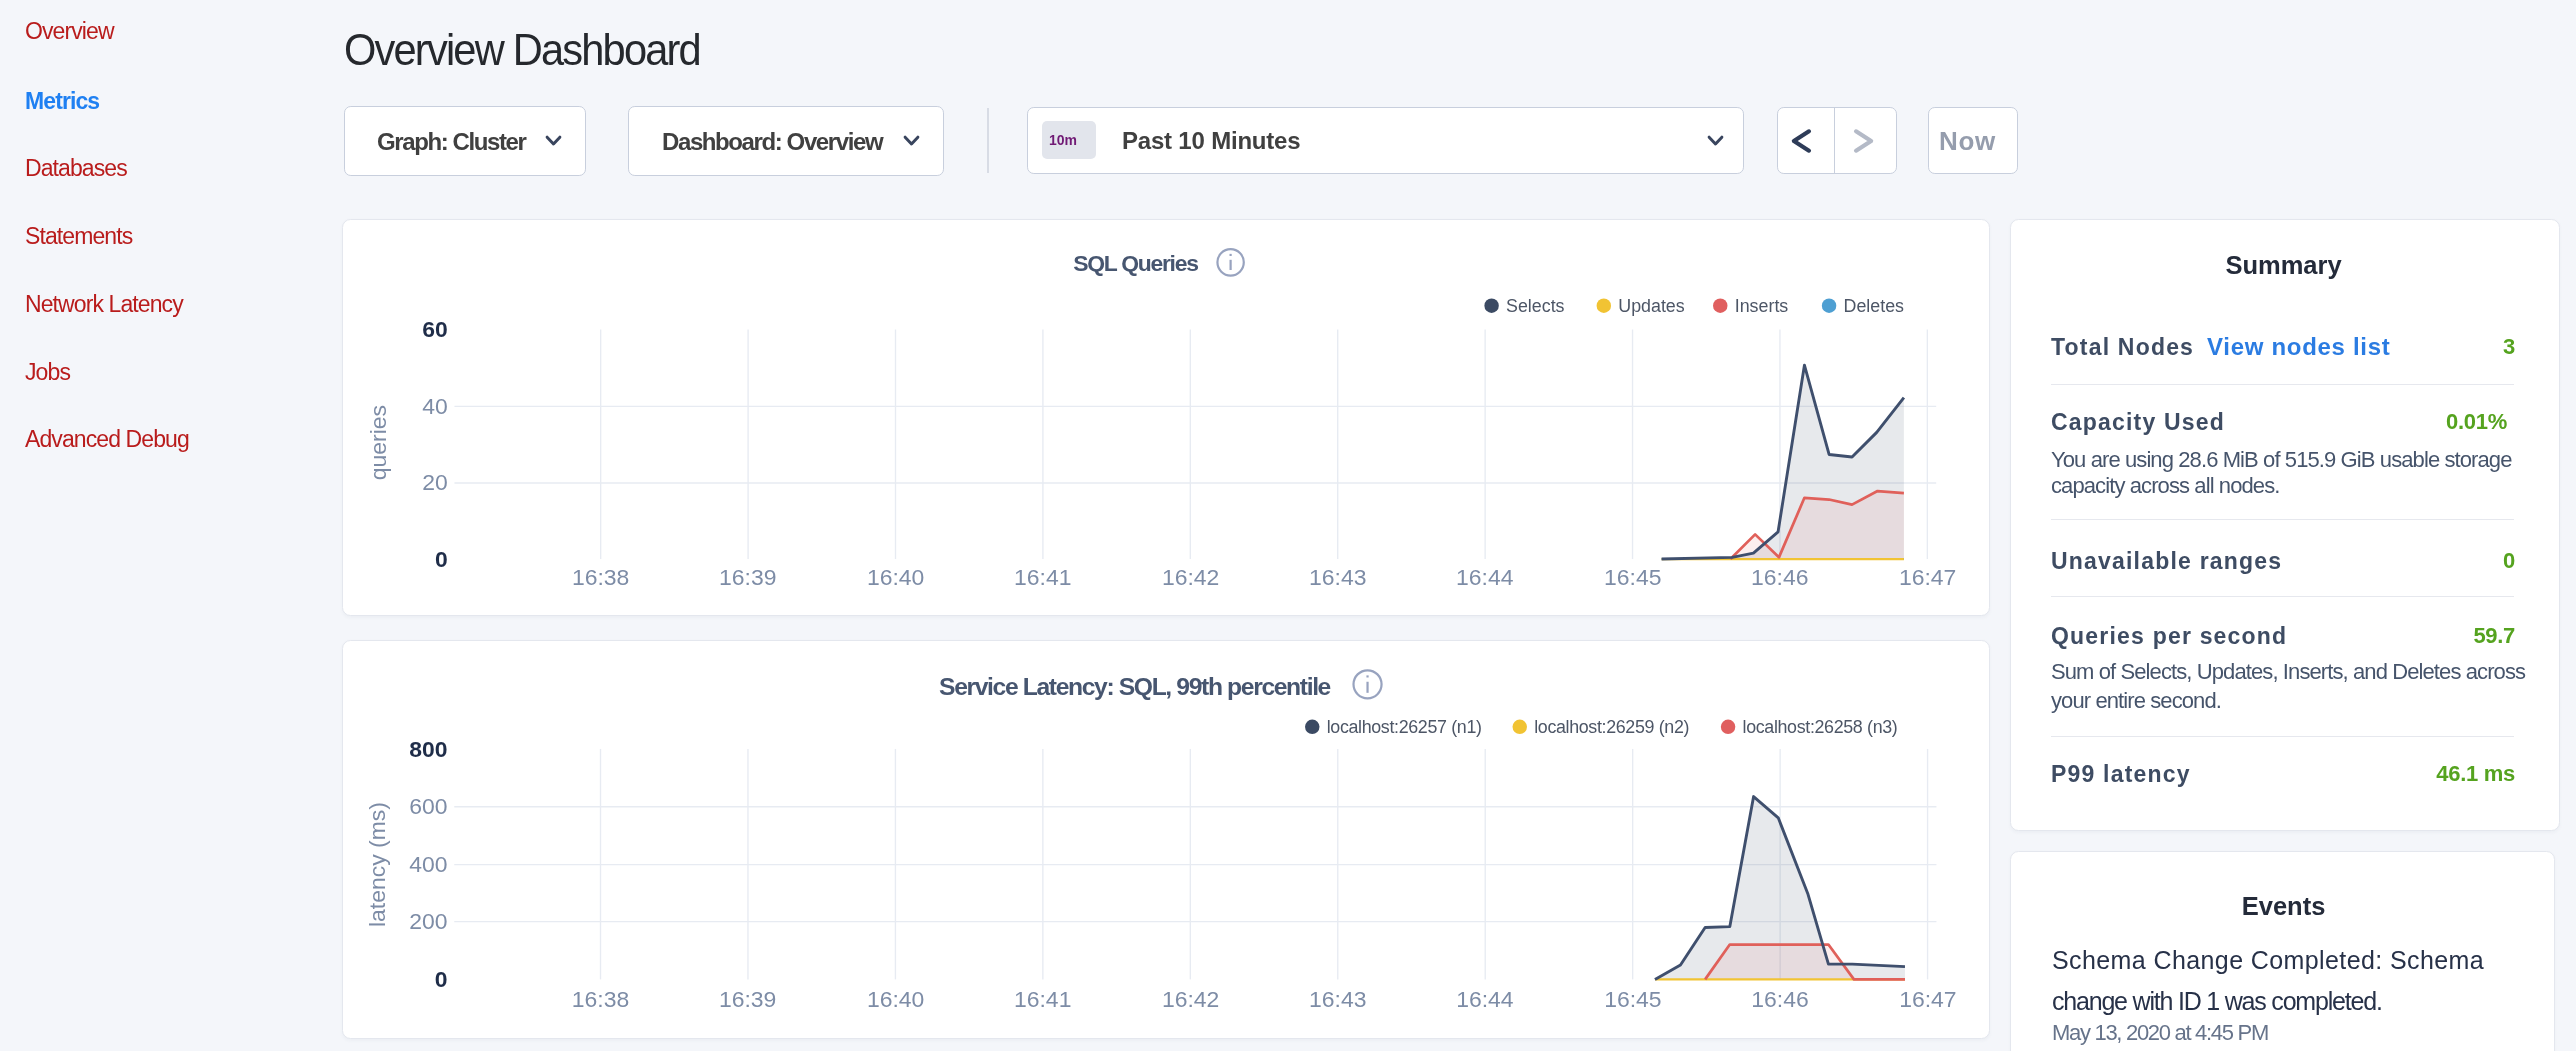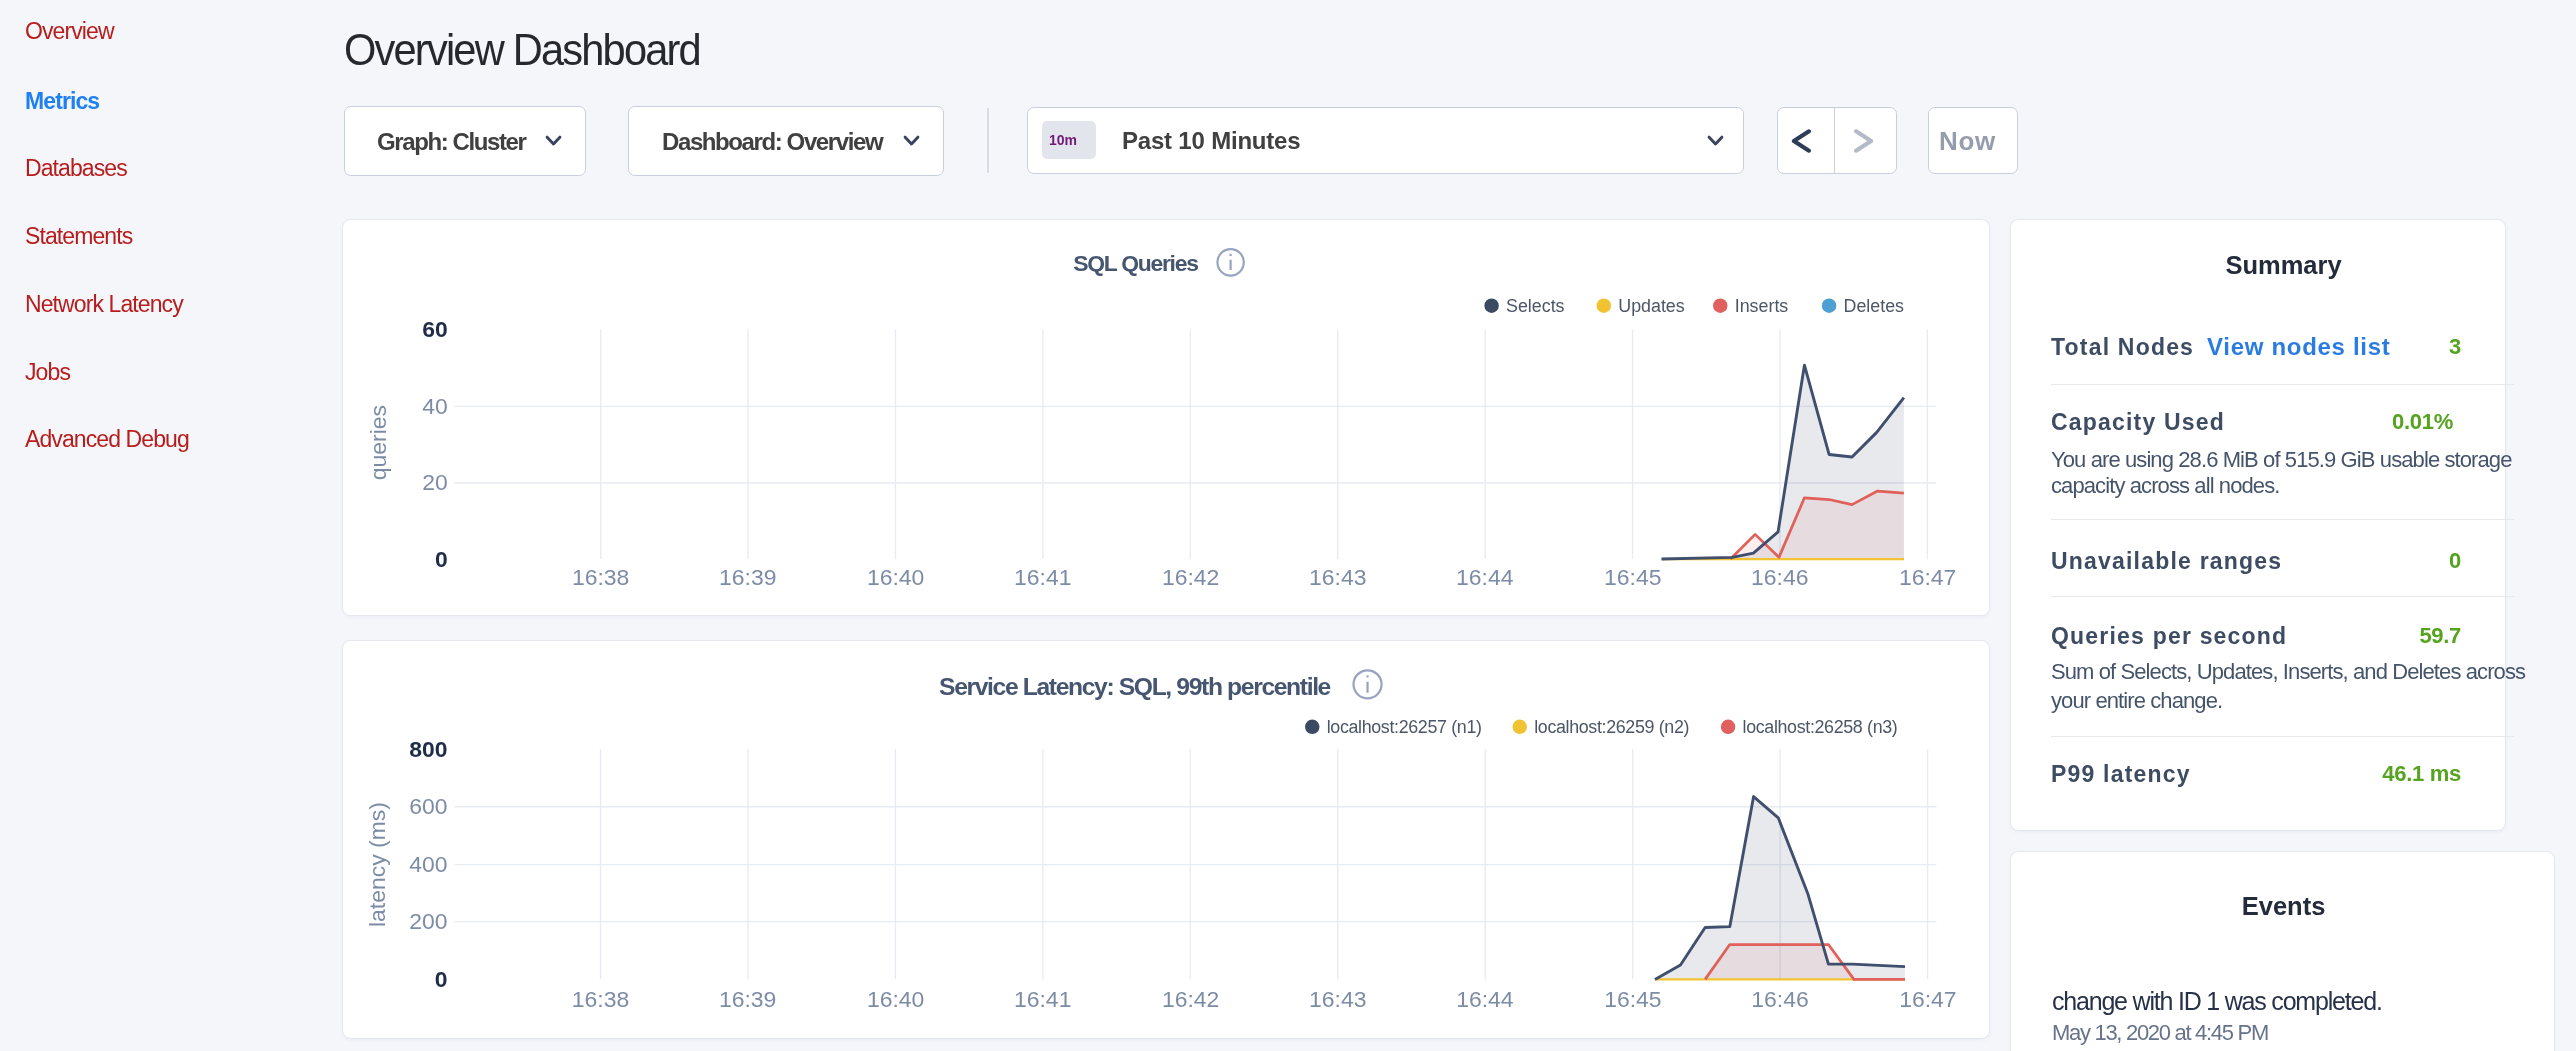--- a/index.html
+++ b/index.html
@@ -185,46 +185,47 @@
     <text x="1865" y="431">16:47</text>
   </g>
 
   <polygon points="1544,399 1574,382 1603,338 1632,337 1660,184 1689,209 1724,299 1748,381 1776,381 1838,384 1838,399" fill="#3b4a63" opacity="0.12"></polygon>
   <polygon points="1603,399 1632,358 1748,358 1778,399" fill="#e05f5f" opacity="0.10"></polygon>
   <polyline points="1544,399 1838,399" fill="none" stroke="#f1c333" stroke-width="2.6"></polyline>
   <polyline points="1603,399 1632,358 1748,358 1778,399 1838,399" fill="none" stroke="#e0605a" stroke-width="3.2" stroke-linejoin="round"></polyline>
   <polyline points="1544,399 1574,382 1603,338 1632,337 1660,184 1689,209 1724,299 1748,381 1776,381 1838,384" fill="none" stroke="#3f4f6d" stroke-width="3.4" stroke-linejoin="round"></polyline>
 </svg>
 
-<div class="card" style="left:2010px; top:219px; width:496px; height:612px;">
+<div class="card" style="left:2010px; top:219px; width:550px; height:612px;">
   <div class="abs vc" style="left:0; width:545px; top:45px; text-align:center; font-size:25.5px; font-weight:bold; color:#242b3a;">Summary</div>
 
   <div class="abs slabel vc" style="left:40px; top:127px;">Total Nodes</div>
   <div class="abs vc" style="left:196px; top:127px; font-size:24px; font-weight:bold; color:#2b7ce2; letter-spacing:0.7px; white-space:nowrap;">View nodes list</div>
   <div class="abs sval vc" style="right:44px; top:127px;">3</div>
   <div class="divider" style="top:164px;"></div>
 
   <div class="abs slabel vc" style="left:40px; top:202px;">Capacity Used</div>
   <div class="abs sval vc" style="right:52px; top:202px;">0.01%</div>
   <div class="abs sdesc vc" style="left:40px; top:240px;">You are using 28.6 MiB of 515.9 GiB usable storage</div>
   <div class="abs sdesc vc" style="left:40px; top:266px;">capacity across all nodes.</div>
   <div class="divider" style="top:299px;"></div>
 
   <div class="abs slabel vc" style="left:40px; top:341px;text-align:center;">Unavailable ranges</div>
   <div class="abs sval vc" style="right:44px; top:341px;">0</div>
   <div class="divider" style="top:376px;"></div>
 
   <div class="abs slabel vc" style="left:40px; top:416px;">Queries per second</div>
   <div class="abs sval vc" style="right:44px; top:416px;">59.7</div>
   <div class="abs sdesc vc" style="left:40px; top:452px;">Sum of Selects, Updates, Inserts, and Deletes across</div>
-  <div class="abs sdesc vc" style="left:40px; top:481px;">your entire change.</div>
+  <div class="abs sdesc vc" style="left:40px; top:481px;">your entire second.</div>
   <div class="divider" style="top:516px;"></div>
 
   <div class="abs slabel vc" style="left:40px; top:554px;">P99 latency</div>
   <div class="abs sval vc" style="right:44px; top:554px;">46.1 ms</div>
 </div>
 
 <div class="card" style="left:2010px; top:851px; width:545px; height:272px;">
   <div class="abs vc" style="left:0; width:545px; top:54px; text-align:center; font-size:25.5px; font-weight:bold; color:#242b3a;">Events</div>
+  <div class="abs vc" style="left:41px; top:108px; font-size:25px; color:#273148; letter-spacing:0.4px; white-space:nowrap;">Schema Change Completed: Schema</div>
   <div class="abs vc" style="left:41px; top:149px; font-size:25px; color:#273148; letter-spacing:-1.2px; white-space:nowrap;">change with ID 1 was completed.</div>
   <div class="abs vc" style="left:41px; top:181px; font-size:22px; color:#66738a; letter-spacing:-1.3px;">May 13, 2020 at 4:45 PM</div>
 </div>
 
 
 </body></html>

